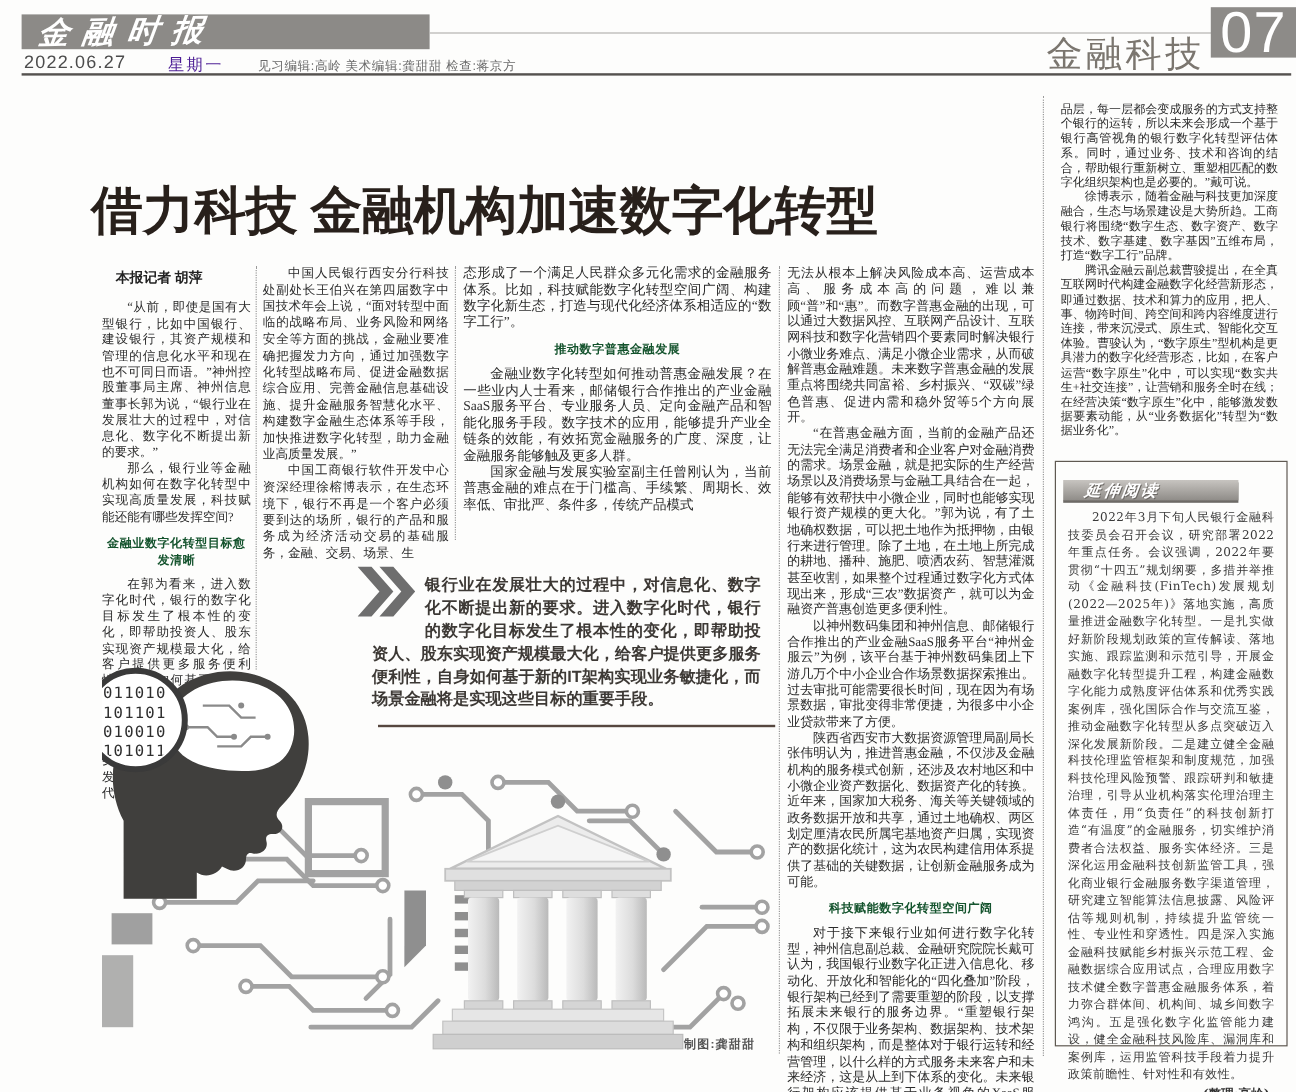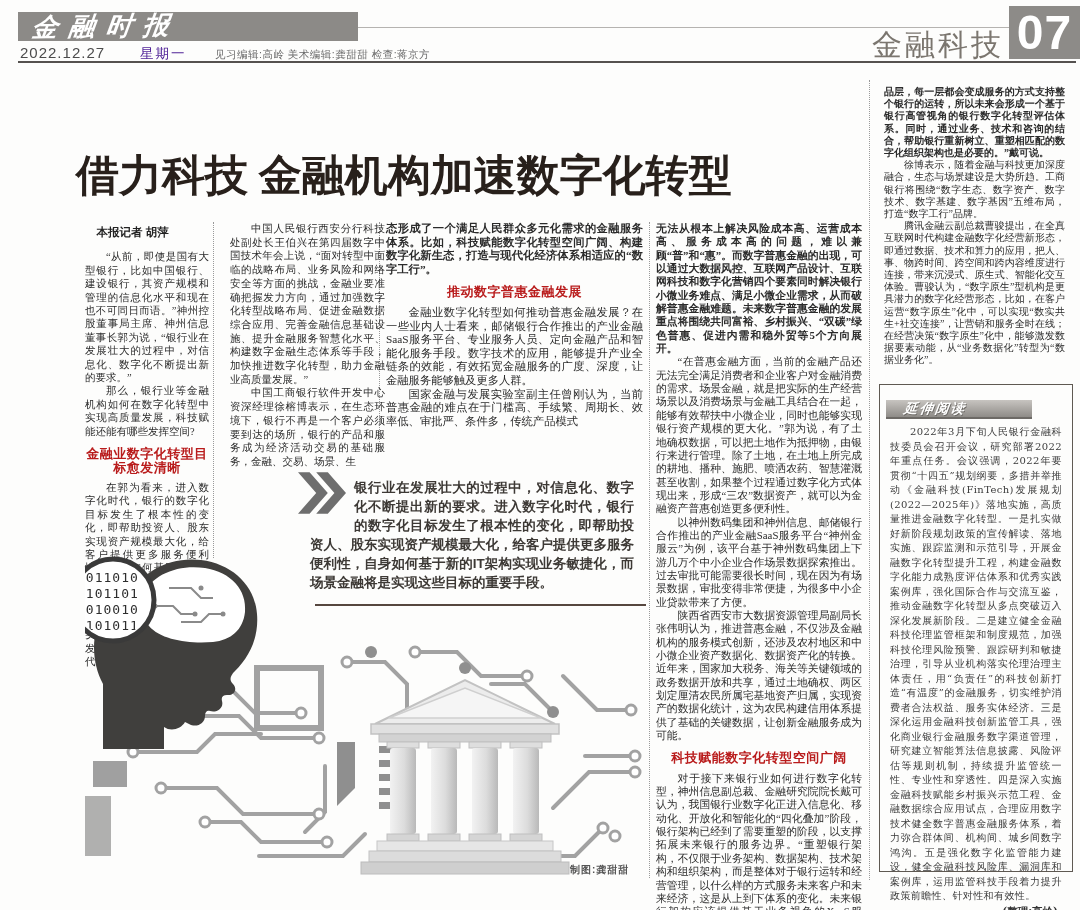--- a/index.html
+++ b/index.html
@@ -9,36 +9,36 @@
   
   .logo-block{left:18px;top:12px;width:340px;height:29px;background:#8c8a87;display:flex;align-items:center;}
   .logo-text{color:#fff;font-family:"DejaVu Serif",serif;font-style:italic;font-weight:bold;
              font-size:26px;letter-spacing:11px;padding-left:14px;transform:skewX(-8deg) rotate(-1deg);white-space:nowrap;}
   .hairline{left:358px;top:27px;width:718px;height:1px;background:#b5b3b0;}
   .date{left:20px;top:44px;font-family:"Liberation Sans",sans-serif;font-size:15px;color:#4c4c4c;letter-spacing:1px;}
   .weekday{left:140px;top:45px;font-family:"Liberation Sans",sans-serif;font-size:13.5px;color:#4c1d95;letter-spacing:2px;}
   .editors{left:215px;top:48px;font-family:"Liberation Sans",sans-serif;font-size:10.5px;color:#6a6a6a;letter-spacing:0.5px;}
   .rule-bottom{left:18px;top:61px;width:1058px;height:2px;background:#55524f;}
   .section-title{left:872px;top:25px;font-family:"Liberation Sans",sans-serif;font-size:30px;color:#7b766f;letter-spacing:3px;}
-  .page-num{left:1009px;top:6px;width:71px;height:53px;background:#8d8b88;color:#fff;
-            font-family:"Liberation Sans",sans-serif;font-weight:bold;font-size:48px;
+  .page-num{left:1009px;top:6px;width:71px;height:42px;background:#8d8b88;color:#fff;
+            font-family:"Liberation Sans",sans-serif;font-weight:normal;font-size:48px;
             display:flex;align-items:center;justify-content:center;letter-spacing:1px;}
   
   .headline{left:76px;top:118px;width:680px;font-family:"Liberation Serif",serif;font-weight:bold;
             font-size:43px;color:#28201b;white-space:nowrap;letter-spacing:0px;}
   
   .col{font-size:10.5px;line-height:13.4px;text-align:justify;color:#2b2b2b;}
   .col p{margin:0;text-indent:2em;}
-  .col p.noindent{text-indent:0;font-weight:bold;}
+  .col p.noindent{text-indent:0;}
   .byline{font-family:"Liberation Sans",sans-serif;font-weight:bold;font-size:11.5px;
           text-indent:1em;margin:4px 0 11px 0;color:#222;}
-  .subhead{font-family:"Liberation Sans",sans-serif;font-weight:bold;font-size:13px;
-           text-align:center;margin:9px 0 7px 0;color:#b91c1c;letter-spacing:0.5px;}
+  .subhead{font-family:"Liberation Sans",sans-serif;font-weight:bold;font-size:10px;
+           text-align:center;margin:9px 0 7px 0;color:#14532d;letter-spacing:0.5px;}
   #col1{left:85px;top:222px;width:124px;}
-  #col2{left:219px;top:222px;width:155px;line-height:13.7px;margin-left:11px;}
+  #col2{left:219px;top:222px;width:155px;line-height:13.7px;}
   #col3{left:386px;top:222px;width:257px;font-size:11.3px;line-height:13.6px;}
   #col4{left:656px;top:222px;width:206px;font-size:10.8px;line-height:13.35px;}
   #sidebar{left:884px;top:86px;width:181px;font-size:10px;line-height:12.2px;}
   .vsep{width:0;border-left:1px dotted #9a9a9a;}
   #sep1{left:213px;top:222px;height:336px;}
   #sep2{left:379px;top:222px;height:228px;}
   #sep3{left:649px;top:222px;height:656px;}
   #sep4{left:869px;top:80px;height:800px;}
   
   .pullquote{left:298px;top:466px;width:348px;}
@@ -63,21 +63,21 @@
 </style>
 </head>
 <body>
 
 <div class="page">
 
   <div class="abs logo-block">
     <span class="logo-text">金融时报</span>
   </div>
   <div class="abs hairline"></div>
-  <div class="abs date">2022.12.27</div>
+  <div class="abs date">2022.06.27</div>
   <div class="abs weekday">星期一</div>
   <div class="abs editors">见习编辑:高岭  美术编辑:龚甜甜  检查:蒋京方</div>
   <div class="abs rule-bottom"></div>
   <div class="abs section-title">金融科技</div>
   <div class="abs page-num">07</div>
 
   <h1 class="abs headline">借力科技 金融机构加速数字化转型</h1>
 
   <div class="abs vsep" id="sep1"></div>
   <div class="abs vsep" id="sep2"></div>

